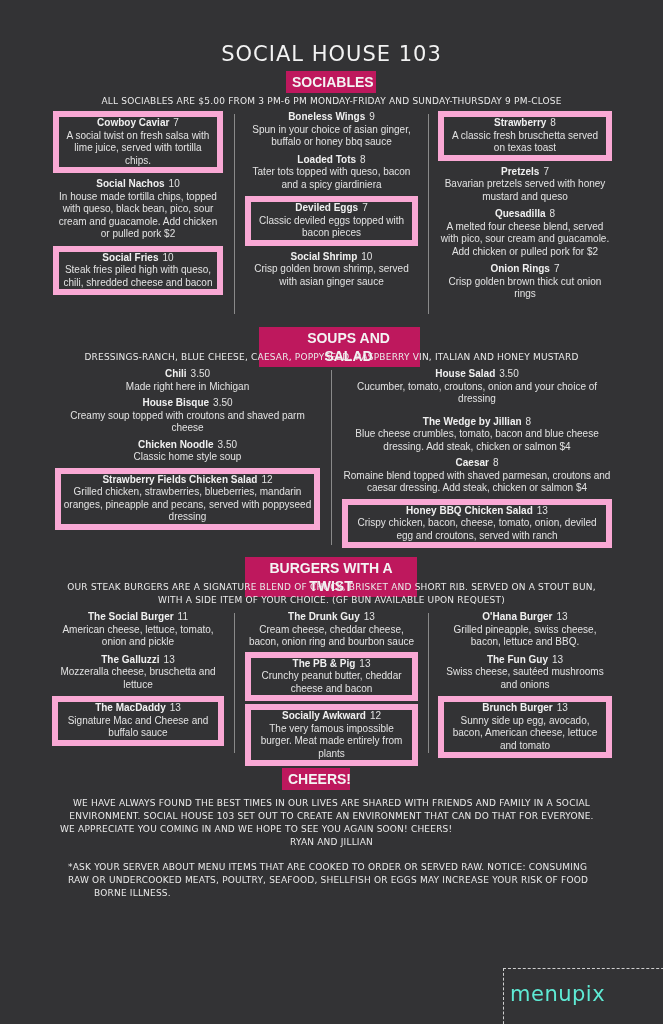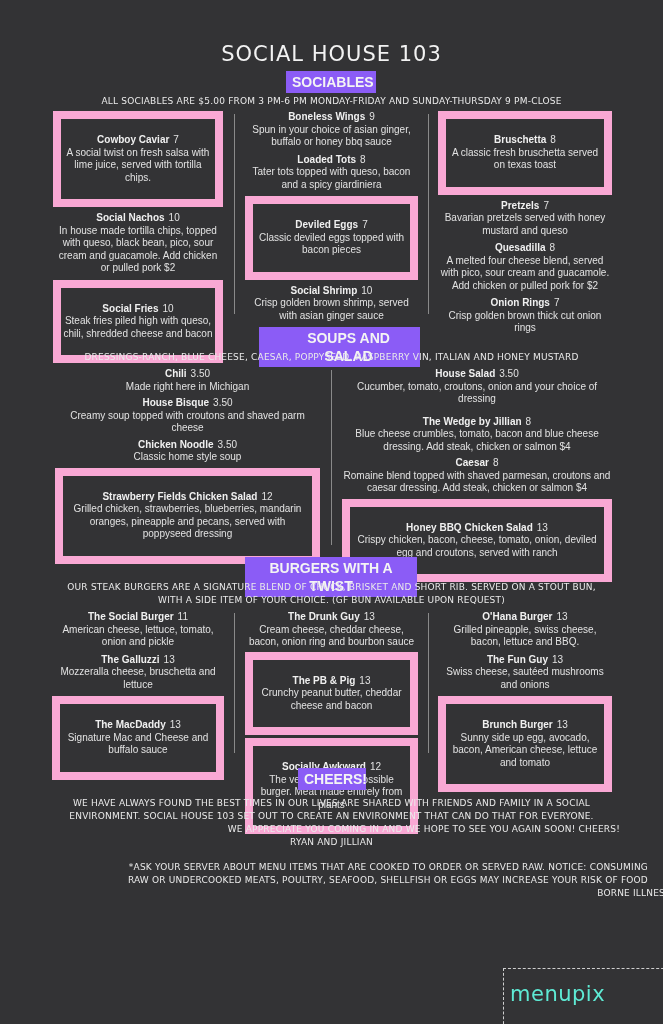--- a/index.html
+++ b/index.html
@@ -6,34 +6,34 @@
   body {
     width:663px; height:1024px; background:#333335; color:#e6e6e6;
     font-family:"Liberation Sans", sans-serif; position:relative; overflow:hidden;
   }
   .abs { position:absolute; }
   .title {
     left:0; width:663px; top:42px; text-align:center;
     font-family:"DejaVu Sans", sans-serif; font-size:21px; letter-spacing:1px; color:#f2f2f2;
   }
   .band {
-    background:#8b5cf6; color:#f4f4f4; font-weight:bold; text-align:center;
+    background:#be185d; color:#f4f4f4; font-weight:bold; text-align:center;
     font-size:14px; padding:2px 6px; line-height:18px;
   }
   .note {
     left:0; width:663px; text-align:center; font-size:9px; letter-spacing:0.2px;
     color:#eaeaea; font-family:"DejaVu Sans", sans-serif; line-height:13px;
   }
   .item { text-align:center; font-size:10px; line-height:12.5px; color:#e2e2e2; }
   .item .nm { font-weight:bold; color:#f0f0f0; }
   .item .pr { margin-left:4px; }
-  .boxed { border:8px solid #f9a8d4; padding:15px 2px; }
+  .boxed { border:6px solid #f9a8d4; padding:0 2px; }
   .vline { width:1px; background:#8a8a8a; }
   .col { position:absolute; display:flex; flex-direction:column; gap:5px; }
-  .left-note { text-align:right; }
+  .left-note { text-align:left; }
   .wm-box {
     left:503px; top:968px; width:170px; height:60px;
     border-top:1px dashed #cfcfcf; border-left:1px dashed #cfcfcf;
   }
   .wm { left:510px; top:982px; font-size:21px; color:#5eead4; letter-spacing:0.5px; font-family:"DejaVu Sans", sans-serif; }
 </style>
 </head>
 <body>
 
 <div class="abs title">SOCIAL HOUSE 103</div>
@@ -50,21 +50,21 @@
 
 <div class="col" style="left:245px; top:111px; width:173px;">
   <div class="item"><span class="nm">Boneless Wings</span><span class="pr">9</span><div>Spun in your choice of asian ginger, buffalo or honey bbq sauce</div></div>
   <div class="item"><span class="nm">Loaded Tots</span><span class="pr">8</span><div>Tater tots topped with queso, bacon and a spicy giardiniera</div></div>
   <div class="item boxed"><span class="nm">Deviled Eggs</span><span class="pr">7</span><div>Classic deviled eggs topped with bacon pieces</div></div>
   <div class="item"><span class="nm">Social Shrimp</span><span class="pr">10</span><div>Crisp golden brown shrimp, served with asian ginger sauce</div></div>
 </div>
 <div class="abs vline" style="left:428px; top:114px; height:200px;"></div>
 
 <div class="col" style="left:438px; top:111px; width:174px;">
-  <div class="item boxed"><span class="nm">Bruschetta</span><span class="pr">8</span><div>A classic fresh bruschetta served on texas toast</div></div>
+  <div class="item boxed"><span class="nm">Strawberry</span><span class="pr">8</span><div>A classic fresh bruschetta served on texas toast</div></div>
   <div class="item"><span class="nm">Pretzels</span><span class="pr">7</span><div>Bavarian pretzels served with honey mustard and queso</div></div>
   <div class="item"><span class="nm">Quesadilla</span><span class="pr">8</span><div>A melted four cheese blend, served with pico, sour cream and guacamole. Add chicken or pulled pork for $2</div></div>
   <div class="item"><span class="nm">Onion Rings</span><span class="pr">7</span><div>Crisp golden brown thick cut onion rings</div></div>
 </div>
 
 <div class="abs band" style="left:259px; top:327px; width:131px;padding-left:24px;">SOUPS AND SALAD</div>
 <div class="abs note" style="top:351px;">DRESSINGS-RANCH, BLUE CHEESE, CAESAR, POPPYSEED, RASPBERRY VIN, ITALIAN AND HONEY MUSTARD</div>
 
 <div class="col" style="left:55px; top:368px; width:265px; gap:4px;">
   <div class="item"><span class="nm">Chili</span><span class="pr">3.50</span><div>Made right here in Michigan</div></div>
@@ -98,21 +98,21 @@
   <div class="item boxed"><span class="nm">Socially Awkward</span><span class="pr">12</span><div>The very famous impossible burger. Meat made entirely from plants</div></div>
 </div>
 <div class="abs vline" style="left:428px; top:613px; height:140px;"></div>
 
 <div class="col" style="left:438px; top:611px; width:174px;">
   <div class="item"><span class="nm">O'Hana Burger</span><span class="pr">13</span><div>Grilled pineapple, swiss cheese, bacon, lettuce and BBQ.</div></div>
   <div class="item"><span class="nm">The Fun Guy</span><span class="pr">13</span><div>Swiss cheese, sautéed mushrooms and onions</div></div>
   <div class="item boxed"><span class="nm">Brunch Burger</span><span class="pr">13</span><div>Sunny side up egg, avocado, bacon, American cheese, lettuce and tomato</div></div>
 </div>
 
-<div class="abs band" style="left:298px; top:768px; width:56px;">CHEERS!</div>
+<div class="abs band" style="left:282px; top:768px; width:56px;">CHEERS!</div>
 <div class="abs note" style="top:797px;">WE HAVE ALWAYS FOUND THE BEST TIMES IN OUR LIVES ARE SHARED WITH FRIENDS AND FAMILY IN A SOCIAL</div>
 <div class="abs note" style="top:810px;">ENVIRONMENT. SOCIAL HOUSE 103 SET OUT TO CREATE AN ENVIRONMENT THAT CAN DO THAT FOR EVERYONE.</div>
 <div class="abs note left-note" style="left:60px; width:560px; top:823px;">WE APPRECIATE YOU COMING IN AND WE HOPE TO SEE YOU AGAIN SOON! CHEERS!</div>
 <div class="abs note" style="top:836px;">RYAN AND JILLIAN</div>
 
 <div class="abs note left-note" style="left:68px; width:580px; top:861px;">*ASK YOUR SERVER ABOUT MENU ITEMS THAT ARE COOKED TO ORDER OR SERVED RAW.  NOTICE:  CONSUMING</div>
 <div class="abs note left-note" style="left:68px; width:580px; top:874px;">RAW OR UNDERCOOKED MEATS, POULTRY, SEAFOOD, SHELLFISH OR EGGS MAY INCREASE YOUR RISK OF FOOD</div>
 <div class="abs note left-note" style="left:68px; width:580px; top:887px;margin-left:26px;">BORNE ILLNESS.</div>
 
 <div class="abs wm-box"></div>

